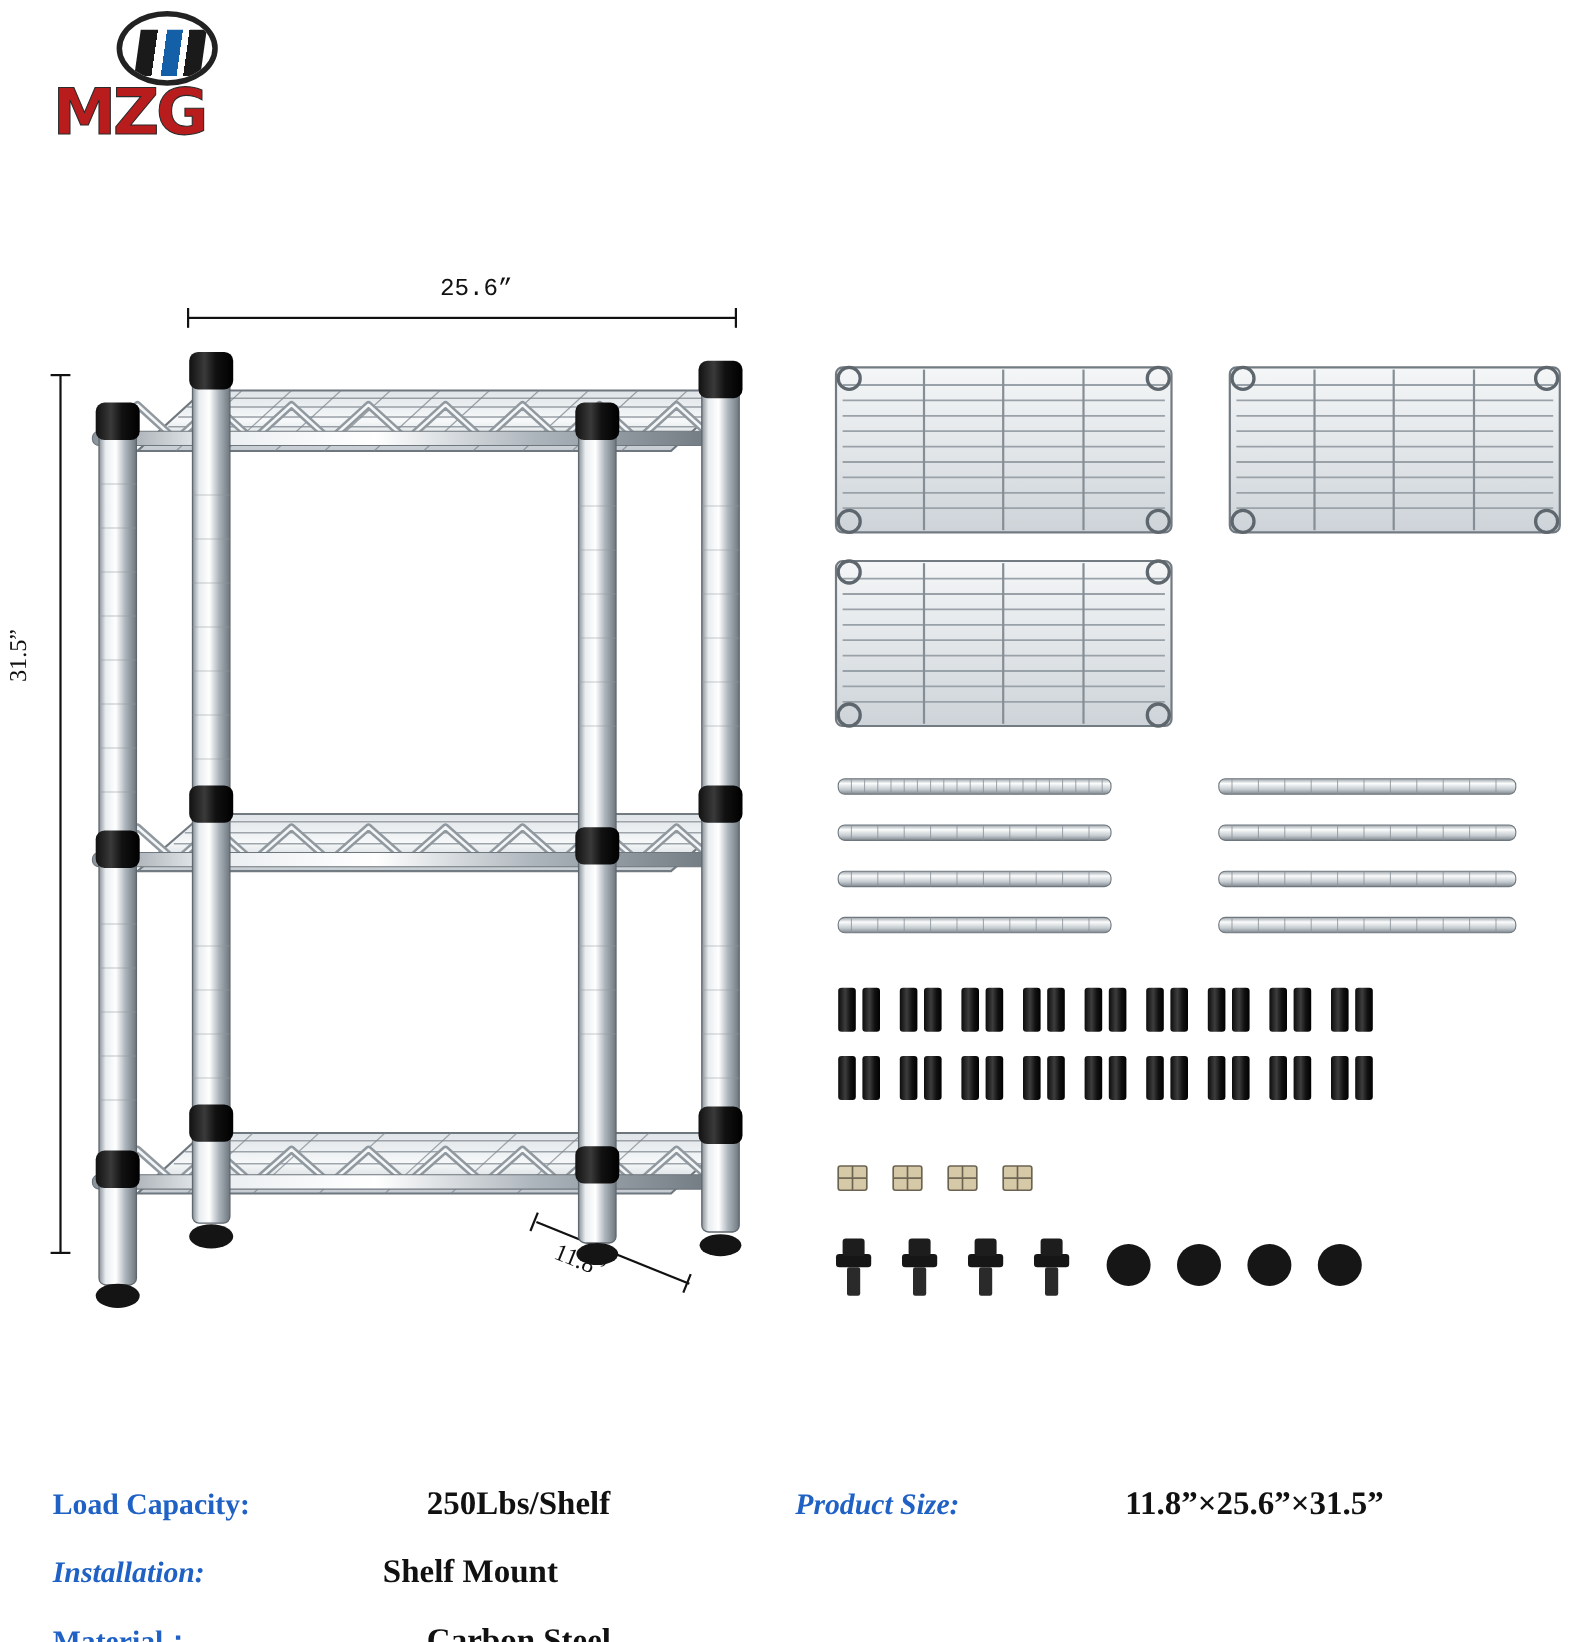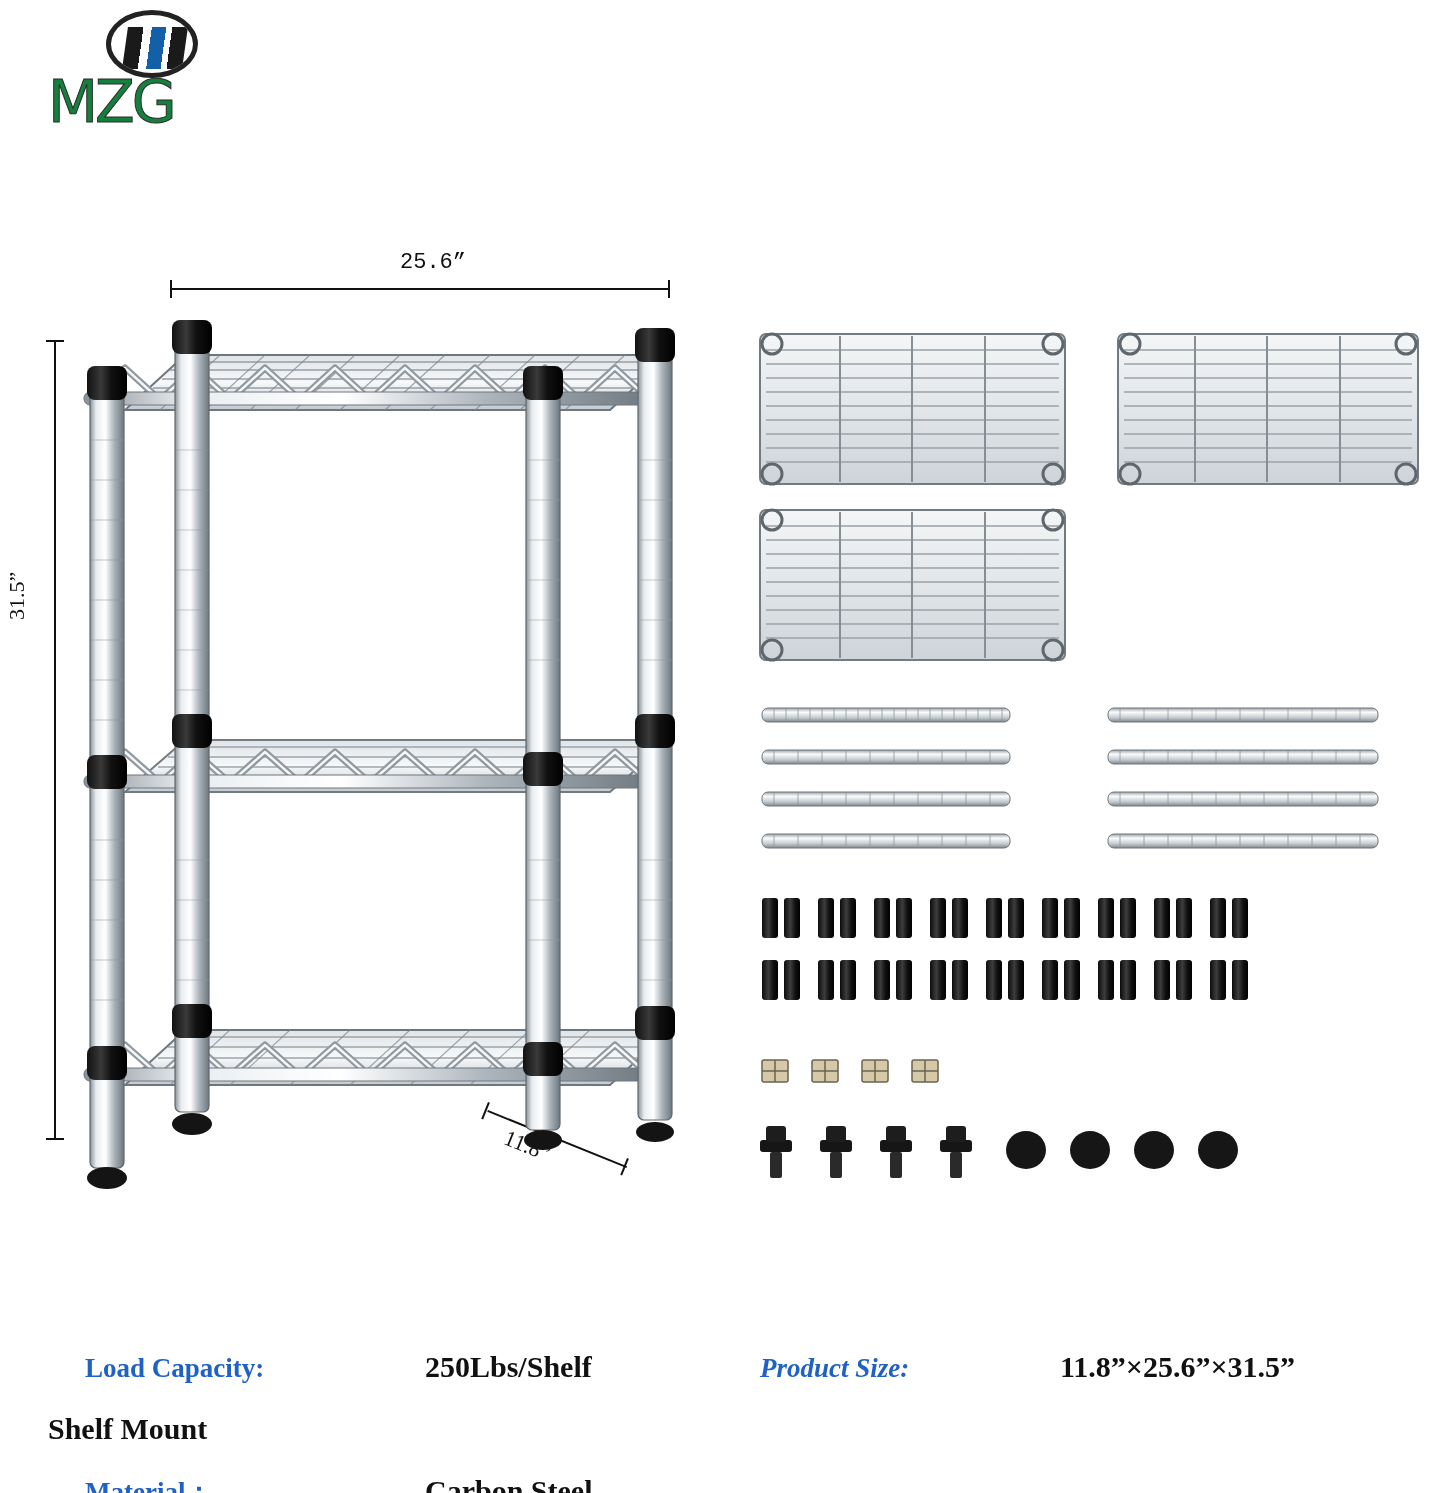--- a/index.html
+++ b/index.html
@@ -40,24 +40,24 @@
     height: 42px;
     background:
       linear-gradient(90deg,#1a1a1a 0 26%, transparent 26% 40%, #1460a8 40% 64%, transparent 64% 74%, #1a1a1a 74% 100%);
     transform: skewX(-8deg);
   }
   #logo .logo-text {
     position: absolute;
     left: 0px;
     top: 58px;
     font-family: "DejaVu Sans", sans-serif;
-    font-weight: 400;
+    font-weight: 700;
     font-size: 58px;
     letter-spacing: -3px;
-    color: #15803d;
+    color: #b91c1c;
     text-align: right;
     -webkit-text-stroke: 1px #2b2b2b;
   }
 
   
   #product-figure {
     position: absolute;
     left: 10px;
     top: 240px;
     width: 700px;
@@ -124,21 +124,20 @@
   }
   .spec-row { display: flex; width: 100%; margin-bottom: 28px; }
   .spec-col { display: flex; width: 50%; align-items: baseline; }
   .spec-key {
     color: #1f61c4;
     font-weight: bold;
     font-size: 27px;
     width: 340px;
     white-space: nowrap;
     font-family: "Liberation Serif", serif;
-    margin-left: 37px;
   }
   .spec-col.right .spec-key { width: 300px; font-style: italic; }
   .spec-val {
     color: #111;
     font-weight: bold;
     font-size: 30px;
     font-family: "Liberation Serif", serif;
     white-space: nowrap;
   }
 </style>
@@ -664,20 +663,21 @@
       <span class="spec-val">250Lbs/Shelf</span>
     </div>
     <div class="spec-col right">
       <span class="spec-key">Product Size:</span>
       <span class="spec-val">11.8”×25.6”×31.5”</span>
     </div>
   </div>
 
   <div class="spec-row">
     <div class="spec-col right">
+      <span class="spec-key">Installation:</span>
       <span class="spec-val">Shelf Mount</span>
     </div>
   </div>
 
   <div class="spec-row">
     <div class="spec-col left">
       <span class="spec-key">Material：</span>
       <span class="spec-val"> Carbon Steel</span>
     </div>
     <div class="spec-col right">

